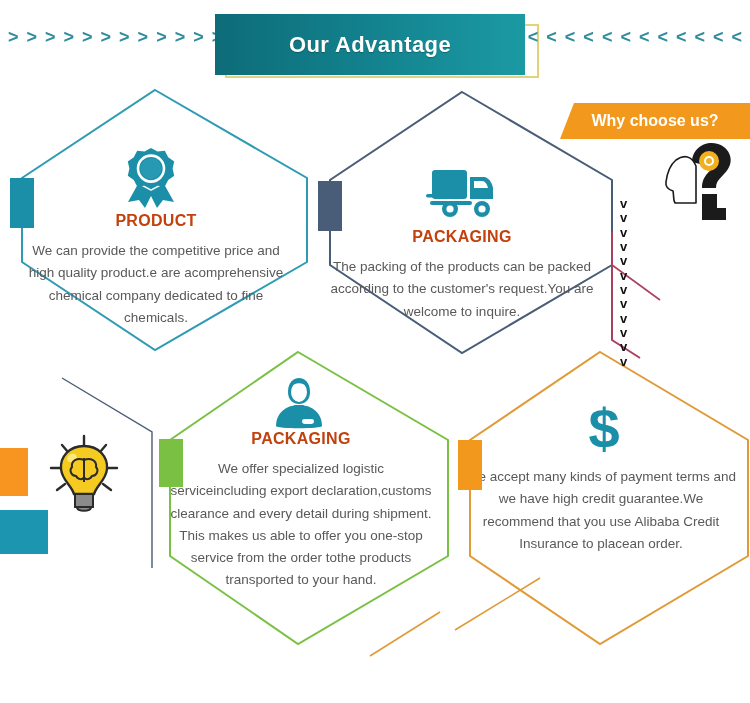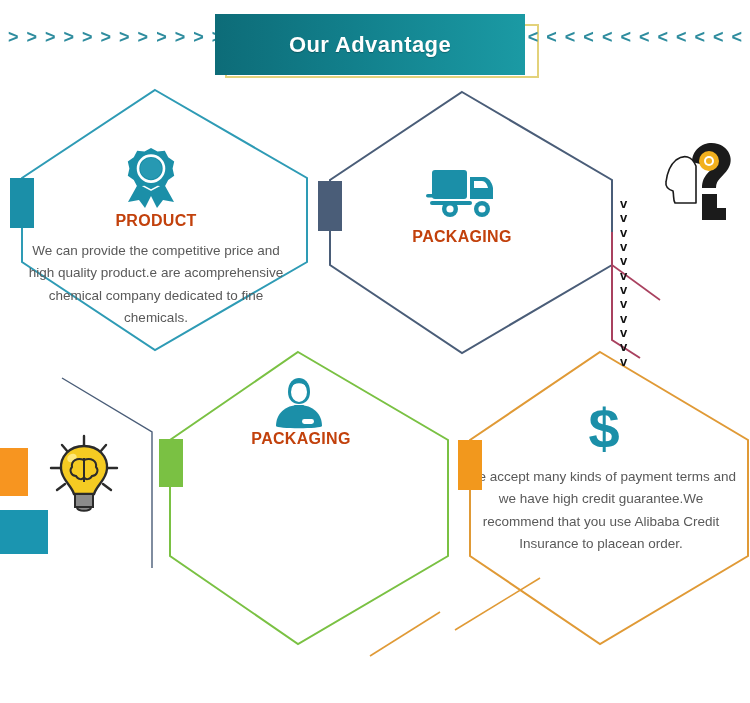--- a/index.html
+++ b/index.html
@@ -141,20 +141,23 @@
     <span>&lt;</span>
     <span>&lt;</span>
     <span>&lt;</span>
     <span>&lt;</span>
     <span>&lt;</span>
     <span>&lt;</span>
     <span>&lt;</span>
     <span>&lt;</span>
   </div>
 
+  <div class="why">
+    <span class="why-text">Why choose us?</span>
+  </div>
 
   <svg class="icon" id="icon-head" viewBox="0 0 82 84">
     <path d="M30 26 C30 12, 44 4, 56 8 C68 12, 72 24, 66 33 C61 41, 54 43, 54 52 L40 52 C40 38, 50 35, 53 29 C56 23, 51 17, 45 18 C40 19, 38 23, 38 28 Z" fill="#1b1b1b"></path>
     <rect x="40" y="58" width="15" height="14" fill="#1b1b1b"></rect>
     <rect x="40" y="72" width="24" height="12" fill="#1b1b1b"></rect>
     <path d="M34 30 C30 20, 22 18, 14 24 C8 29, 5 38, 4 46 C3 52, 8 54, 11 55 C12 60, 11 64, 13 67 L34 67 L34 30 Z" fill="#ffffff" stroke="#1b1b1b" stroke-width="1.6" stroke-linejoin="round"></path>
     <circle cx="47" cy="25" r="10" fill="#f2b01e"></circle>
     <circle cx="47" cy="25" r="5" fill="#ffffff"></circle>
     <circle cx="47" cy="25" r="3" fill="#f2b01e"></circle>
   </svg>
@@ -237,23 +240,25 @@
     <text x="28" y="50" text-anchor="middle" font-family="Liberation Sans, sans-serif" font-size="56" font-weight="bold" fill="#1b8fa8">$</text>
   </svg>
 
   <div class="card" id="card-product">
     <div class="title">PRODUCT</div>
     <div class="body">We can provide the competitive price and high quality product.e are acomprehensive chemical company dedicated to fine chemicals.</div>
   </div>
 
   <div class="card" id="card-packaging">
     <div class="title">PACKAGING</div>
+    <div class="body">The packing of the products can be packed according to the customer's request.You are welcome to inquire.</div>
   </div>
 
   <div class="card" id="card-logistics">
     <div class="title">PACKAGING</div>
+    <div class="body">We offer specialized logistic serviceincluding export declaration,customs clearance and every detail during shipment. This makes us able to offer you one-stop service from the order tothe products transported to your hand.</div>
   </div>
 
   <div class="card" id="card-payment">
     <div class="body">We accept many kinds of payment terms and we have high credit guarantee.We recommend that you use Alibaba Credit Insurance to placean order.</div>
   </div>
 
 </div>
 
 </body></html>

